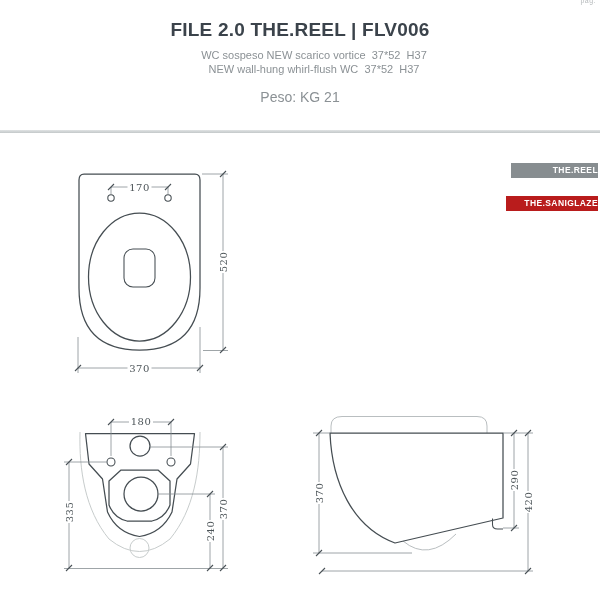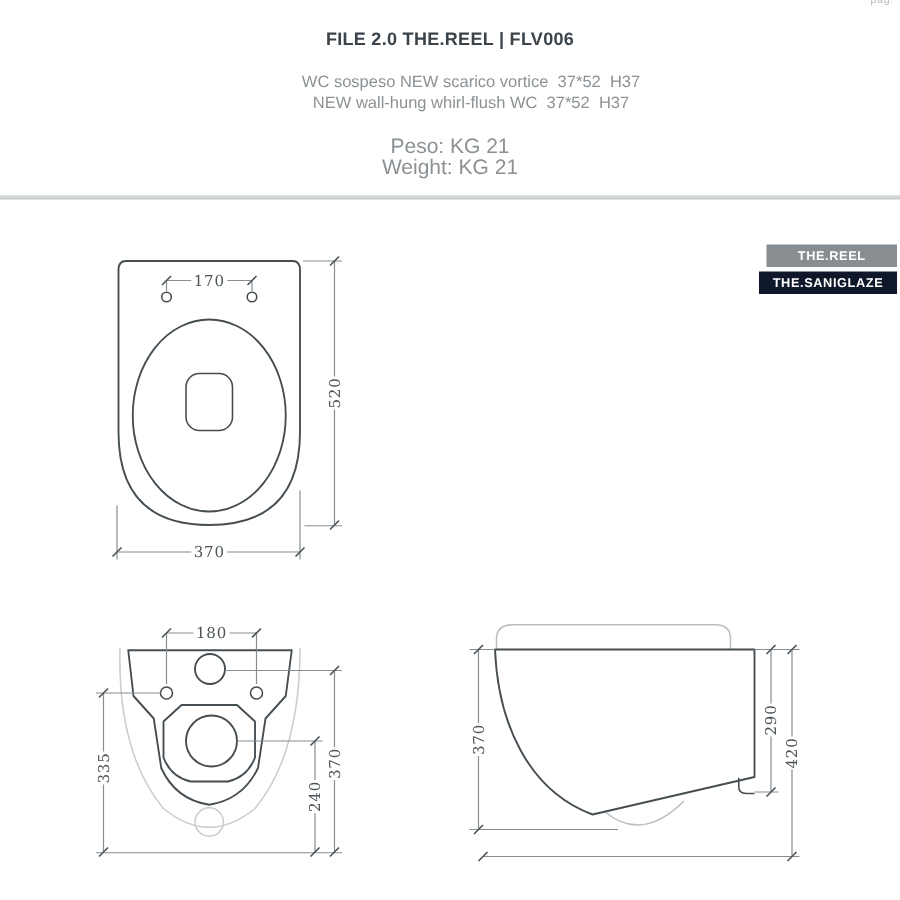--- a/index.html
+++ b/index.html
@@ -6,44 +6,44 @@
   .sheet{
     position:relative;width:600px;height:600px;background:#ffffff;
     overflow:hidden;font-family:"Liberation Sans",sans-serif;
   }
   .corner-note{
     position:absolute;top:-3px;right:4px;font-size:7px;color:#b5b9bb;
     letter-spacing:.5px;
   }
   .title{
     position:absolute;top:19px;left:0;width:600px;margin:0;text-align:center;
-    font-size:12px;font-weight:bold;color:#3b434b;letter-spacing:.2px;
+    font-size:19px;font-weight:bold;color:#3b434b;letter-spacing:.2px;
   }
   .sub{
     position:absolute;left:14px;width:600px;text-align:center;
     font-size:11px;color:#8b9195;white-space:pre;
   }
   .sub1{top:49px}
   .sub2{top:63px}
   .wt{
     position:absolute;left:0;width:600px;text-align:center;
     font-size:14px;color:#8b9195;
   }
   .wt1{top:89px}
   .wt2{top:103px}
   .divider{
     position:absolute;top:130px;left:0;width:600px;height:3px;
     background:linear-gradient(#e0e3e4,#c3c8c9);
   }
   .badge{
-    position:absolute;right:2px;height:15px;line-height:15.5px;text-align:center;
+    position:absolute;right:2px;height:15px;line-height:15.5px;text-align:right;
     color:#ffffff;font-size:8.5px;font-weight:bold;letter-spacing:.4px;
   }
   .badge-reel{top:163px;width:87px;background:#878d90;}
-  .badge-saniglaze{top:181px;width:92px;background:#0f172a;margin-left:47px;}
+  .badge-saniglaze{top:196px;width:92px;background:#b91c1c;margin-left:47px;}
   svg.drawings{position:absolute;top:0;left:0;}
   .ln{stroke:#454d52;stroke-width:1.25;fill:none;stroke-linejoin:round;stroke-linecap:round;}
   .ln2{stroke:#454d52;stroke-width:1.05;fill:none;}
   .ghost{stroke:#c7cccc;stroke-width:1;fill:none;}
   .lid{stroke:#b9bec0;stroke-width:1;fill:none;}
   .dim{stroke:#868e92;stroke-width:.8;fill:none;}
   .tick{stroke:#4a5257;stroke-width:1.1;}
   text.dimtxt{
     fill:#4c5458;font-family:"DejaVu Serif",serif;font-size:10px;
     text-anchor:middle;letter-spacing:.5px;
@@ -53,21 +53,20 @@
 <body>
 
 <div class="sheet">
 
   <div class="corner-note">pag.</div>
 
   <h1 class="title">FILE 2.0 THE.REEL | FLV006</h1>
   <div class="sub sub1">WC sospeso NEW scarico vortice  37*52  H37</div>
   <div class="sub sub2">NEW wall-hung whirl-flush WC  37*52  H37</div>
   <div class="wt wt1">Peso: KG 21</div>
-  <div class="wt wt2">Weight: KG 21</div>
 
   <div class="divider"></div>
 
   <div class="badge badge-reel">THE.REEL</div>
   <div class="badge badge-saniglaze">THE.SANIGLAZE</div>
 
   <svg class="drawings" width="600" height="600" viewBox="0 0 600 600">
 
     <g>
       <path class="ln" d="M84,174 H195 Q200,174 200,180 V288 Q200,350 139.5,350 Q79,350 79,288 V180 Q79,174 84,174 Z"></path>

